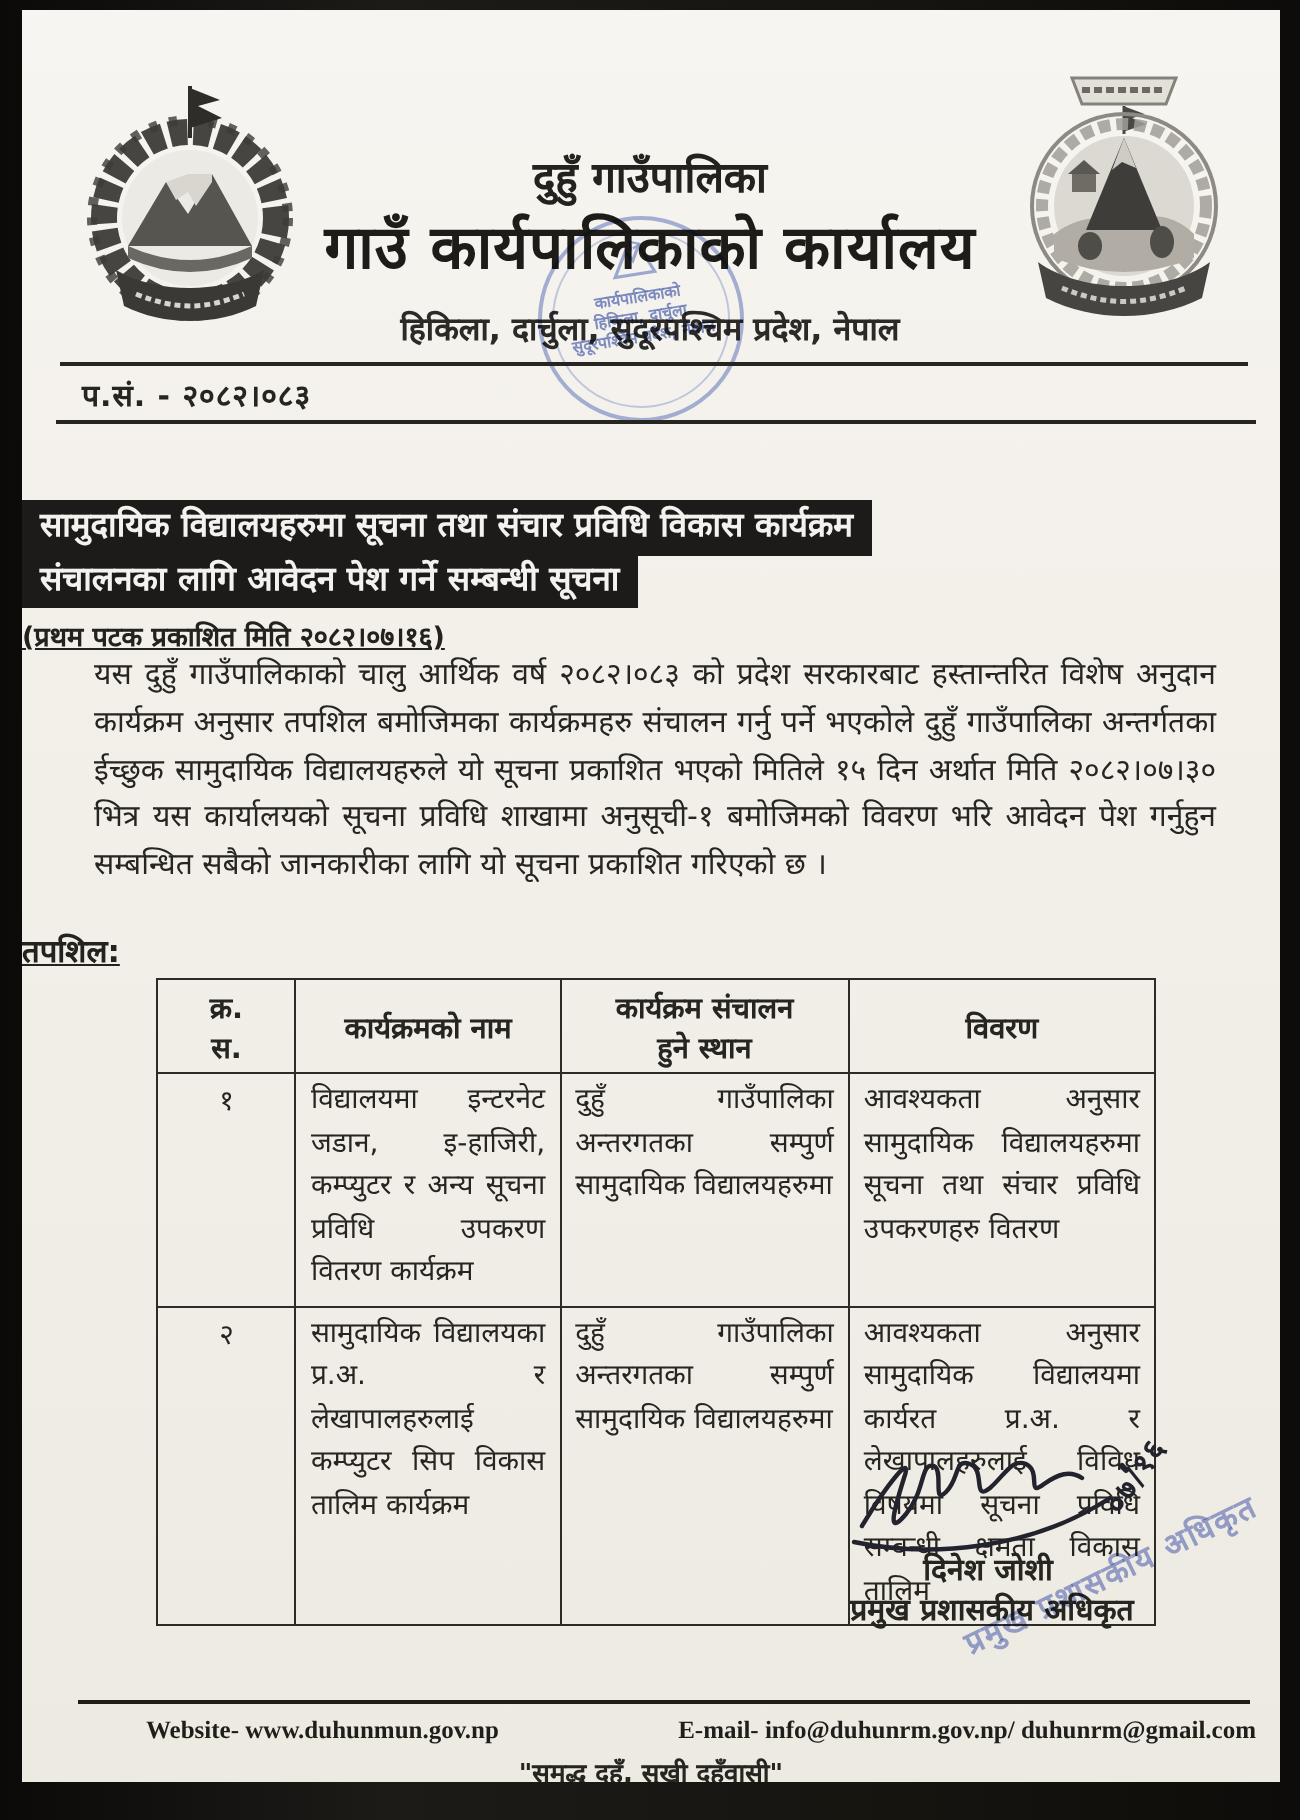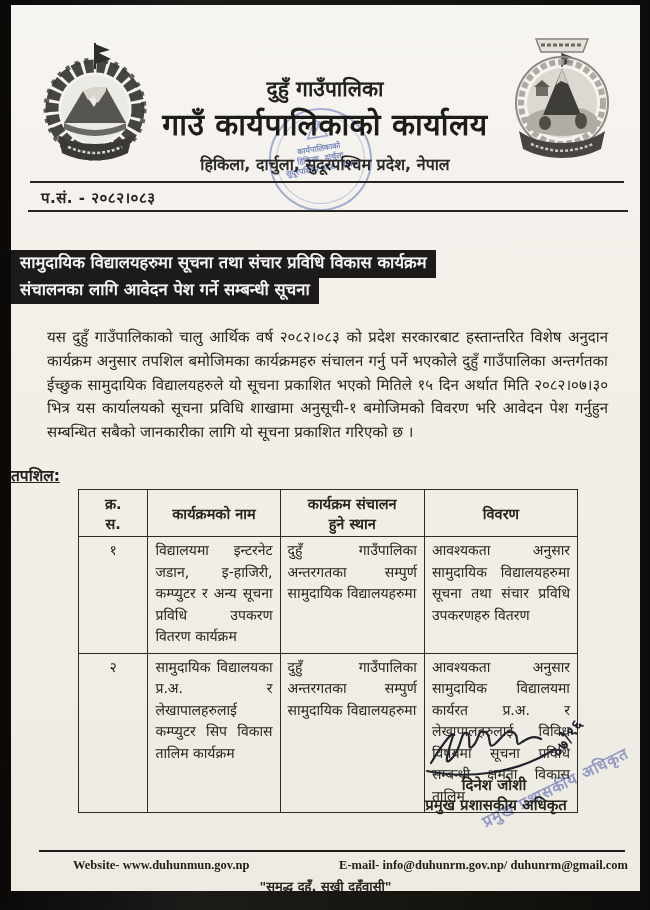--- a/index.html
+++ b/index.html
@@ -122,20 +122,21 @@
     <div class="st-line">सुदूरपश्चिम प्रदेश, नेपाल</div>
   </div>
 
   <div class="abs rule rule1"></div>
   <div class="abs ref-no">प.सं. - २०८२।०८३</div>
   <div class="abs rule rule2"></div>
 
   <div class="abs notice-wrap">
     <span class="notice-bar">सामुदायिक विद्यालयहरुमा सूचना तथा संचार प्रविधि विकास कार्यक्रम</span><br>
     <span class="notice-bar second">संचालनका लागि आवेदन पेश गर्ने सम्बन्धी सूचना</span>
+    <div class="pub-date">(प्रथम पटक प्रकाशित मिति २०८२।०७।१६)</div>
   </div>
 
   <div class="abs body-para">यस दुहुँ गाउँपालिकाको चालु आर्थिक वर्ष २०८२।०८३ को प्रदेश सरकारबाट हस्तान्तरित विशेष अनुदान कार्यक्रम अनुसार तपशिल बमोजिमका कार्यक्रमहरु संचालन गर्नु पर्ने भएकोले दुहुँ गाउँपालिका अन्तर्गतका ईच्छुक सामुदायिक विद्यालयहरुले यो सूचना प्रकाशित भएको मितिले १५ दिन अर्थात मिति २०८२।०७।३० भित्र यस कार्यालयको सूचना प्रविधि शाखामा अनुसूची-१ बमोजिमको विवरण भरि आवेदन पेश गर्नुहुन सम्बन्धित सबैको जानकारीका लागि यो सूचना प्रकाशित गरिएको छ ।</div>
 
   <div class="abs tbl-title">
     <span>तपशिल:</span>
   </div>
 
   <table class="abs dtable">
     <tbody>

